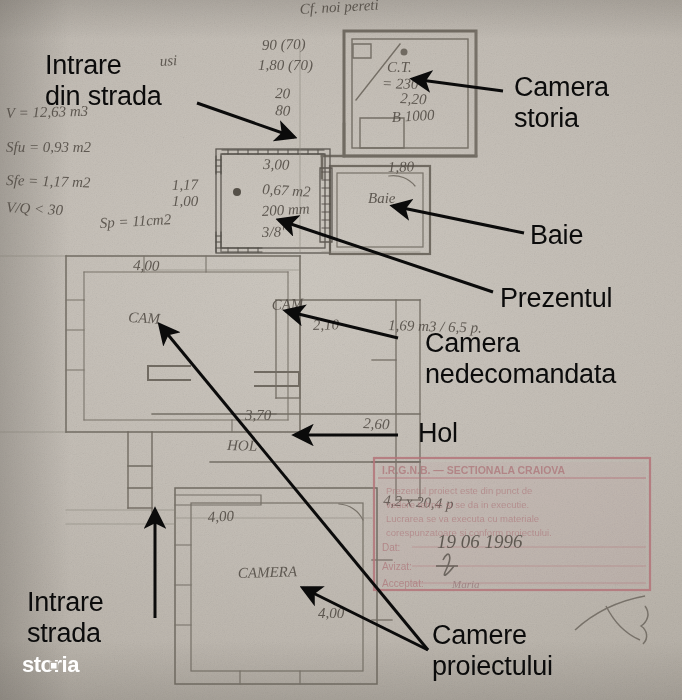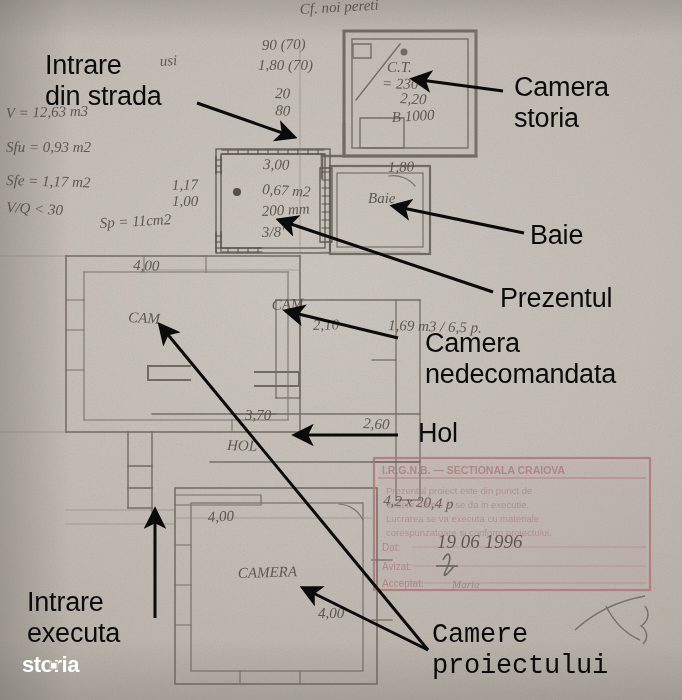--- a/index.html
+++ b/index.html
@@ -273,22 +273,22 @@
       </g>
   </svg>
 
   <div id="labels">
       <div class="lbl" style="left: 45px; top: 50px;"><div>Intrare</div><div>din strada</div></div>
       <div class="lbl" style="left: 514px; top: 72px;"><div>Camera</div><div>storia</div></div>
       <div class="lbl" style="left: 530px; top: 220px;"><div>Baie</div></div>
       <div class="lbl" style="left: 500px; top: 283px;"><div>Prezentul</div></div>
       <div class="lbl" style="left: 425px; top: 328px;"><div>Camera</div><div>nedecomandata</div></div>
       <div class="lbl" style="left: 418px; top: 418px;"><div>Hol</div></div>
-      <div class="lbl" style="left: 27px; top: 587px;"><div>Intrare</div><div>executa</div></div>
-      <div class="lbl" style="left: 432px; top: 620px; font-family: Liberation Mono, monospace;"><div>Camere</div><div>proiectului</div></div>
+      <div class="lbl" style="left: 27px; top: 587px;"><div>Intrare</div><div>strada</div></div>
+      <div class="lbl" style="left: 432px; top: 620px;"><div>Camere</div><div>proiectului</div></div>
     </div>
 
   <div id="watermark">
     <svg width="96" height="26" viewBox="0 0 96 26">
       <text x="0" y="20" fill="#ffffff" font-family="'Liberation Sans',sans-serif" font-size="22" font-weight="bold" letter-spacing="-0.5">storia</text>
       <rect x="27.5" y="9.5" width="8.5" height="8.5" fill="#b5b0a8"></rect>
       <rect x="29" y="11" width="5.5" height="5.5" fill="#ffffff"></rect>
     </svg>
   </div>
 

